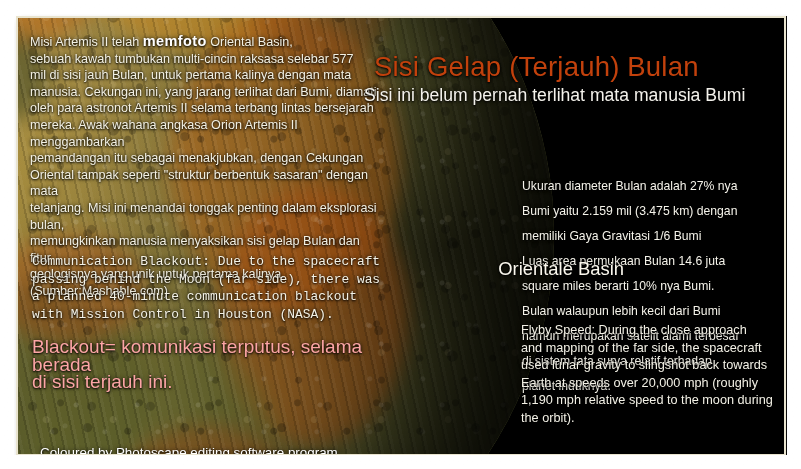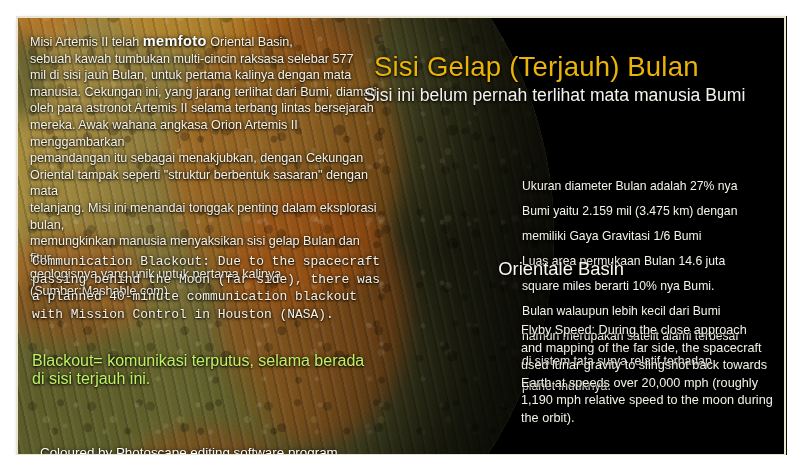--- a/index.html
+++ b/index.html
@@ -97,27 +97,27 @@
     left:14px;top:5px;width:352px;
     font-size:12.6px;line-height:16.6px;color:#f3f1e4;
   }
   #para-left b{font-size:14.5px;font-weight:bold;color:#ffffff;letter-spacing:.4px;}
 
   #blackout-en{
     left:16px;top:225px;width:350px;
     font-size:12.9px;line-height:17.6px;color:#f4f2e6;font-family:Liberation Mono, monospace;
   }
   #blackout-id{
-    left:16px;top:324px;width:350px;
-    font-size:16px;line-height:17.6px;color:#bef264;
+    left:16px;top:310px;width:350px;
+    font-size:19px;line-height:17.6px;color:#fca5a5;
   }
 
   #title{
     left:358px;top:22px;width:420px;
-    font-size:27.5px;line-height:34px;color:#eab308;letter-spacing:.2px;
+    font-size:27.5px;line-height:34px;color:#c2410c;letter-spacing:.2px;
   }
   #subtitle{
     left:348px;top:56px;width:440px;
     font-size:17.6px;line-height:22px;color:#f4f2ec;
   }
 
   #speed-note{
     left:482px;top:96px;width:300px;
     font-size:12.9px;line-height:17.4px;color:#f1efe4;
   }

